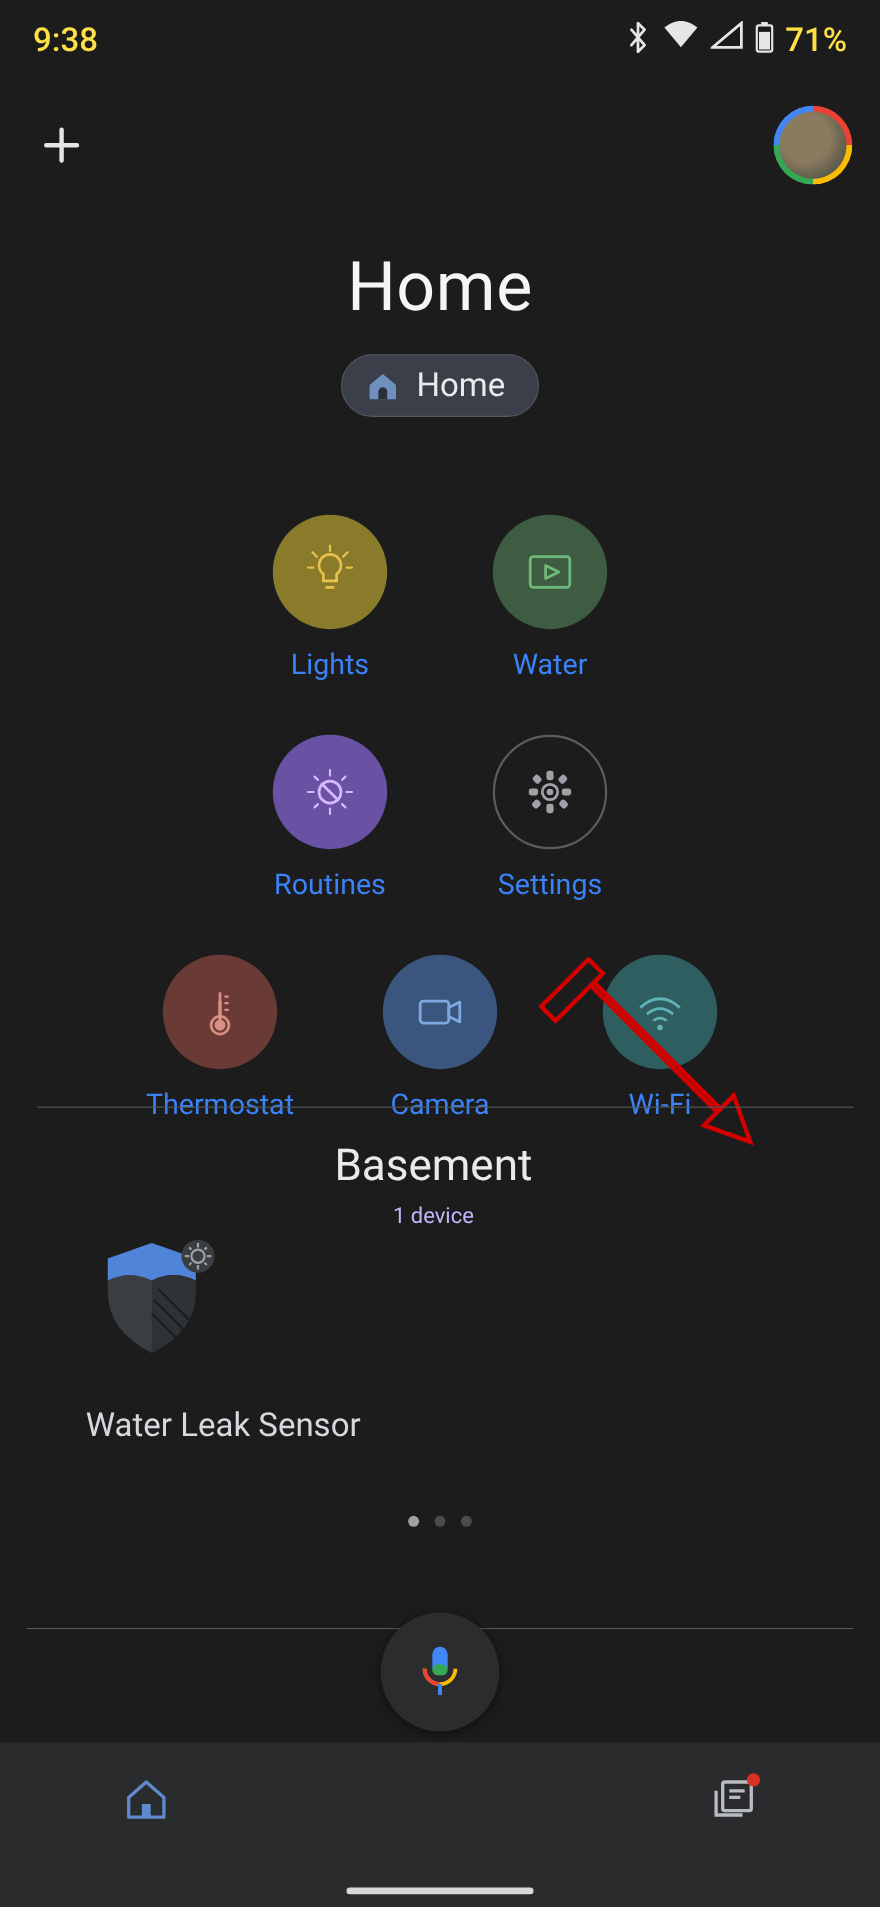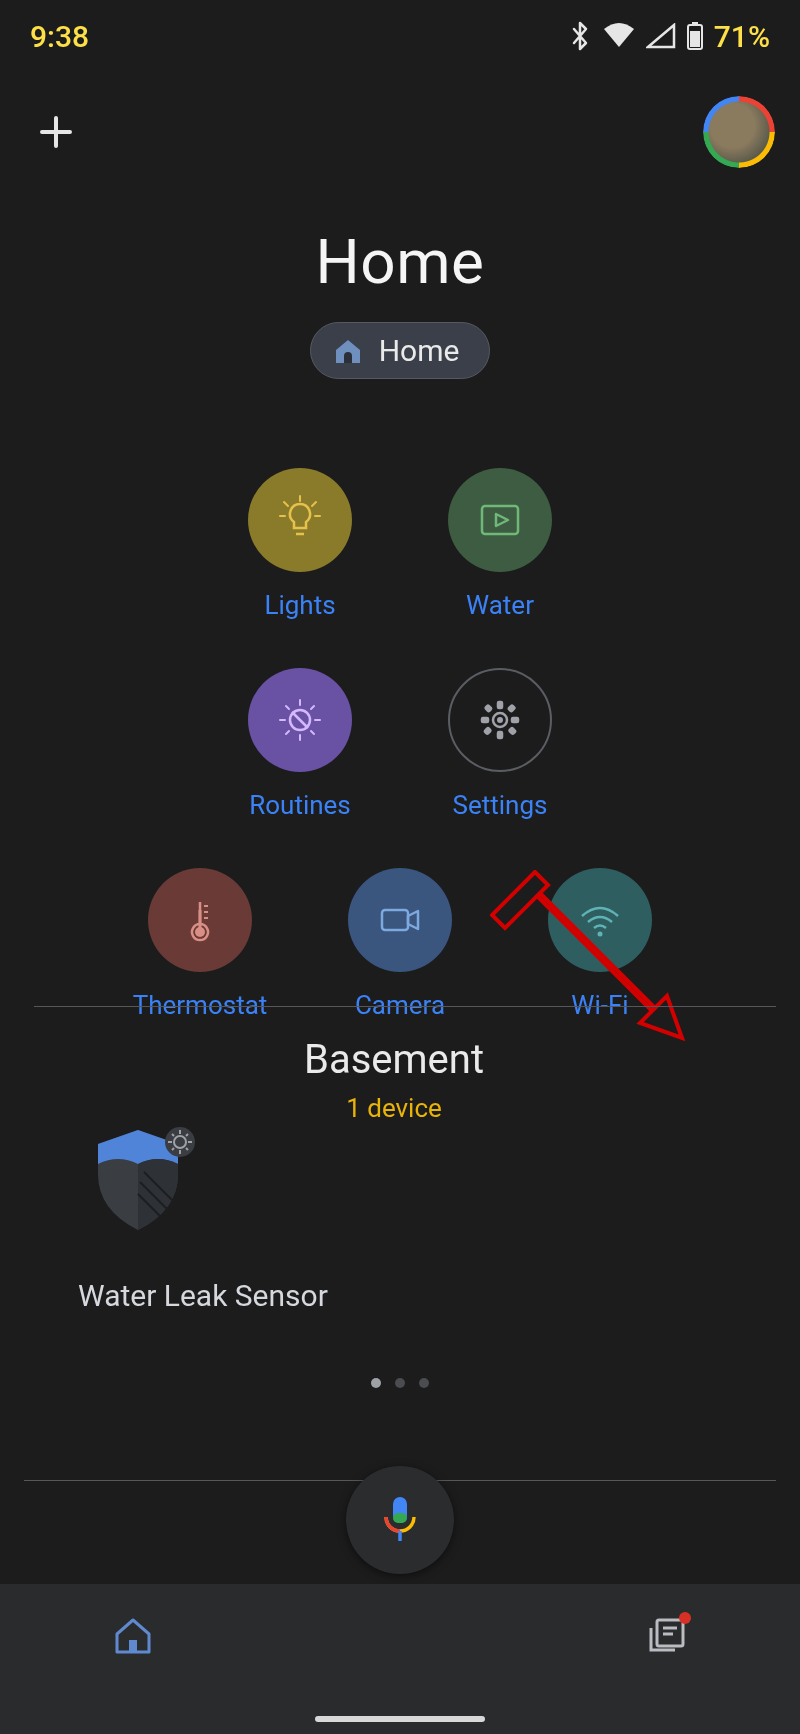--- a/index.html
+++ b/index.html
@@ -1,21 +1,21 @@
 <!DOCTYPE html>
 <html><head>
 <meta charset="utf-8">
 <style>
   * { box-sizing: border-box; margin: 0; padding: 0; }
   html, body { width: 800px; height: 1734px; background: #1c1c1d; font-family: Roboto, "Segoe UI", Arial, sans-serif; color: #e6e6e6; overflow: hidden; }
   body { position: relative; }
 
   
   .statusbar { position: absolute; top: 0; left: 0; right: 0; height: 72px; display: flex; align-items: center; justify-content: space-between; padding: 0 30px; font-size: 30px; font-weight: 500; color: #fde047; }
-  .status-right { display: flex; align-items: center; gap: 10px; }
+  .status-right { display: flex; gap: 10px; }
   .battery-pct { font-size: 30px; }
 
   
   .topbar { position: absolute; top: 92px; left: 0; right: 0; height: 80px; display: flex; align-items: center; justify-content: space-between; padding: 0 28px; }
   .plus-btn { width: 56px; height: 56px; display:flex; align-items:center; justify-content:center; }
   .avatar { width: 66px; height: 66px; border-radius: 50%; background: radial-gradient(circle at 40% 40%, #8a7a5e 0 40%, #5a5a4a 70%); position: relative; }
   .avatar-ring { position:absolute; inset:-3px; border-radius:50%; background: conic-gradient(#ea4335 0 25%, #fbbc05 25% 50%, #34a853 50% 75%, #4285f4 75% 100%); padding:3px; -webkit-mask: radial-gradient(circle, transparent 30px, black 31px); mask: radial-gradient(circle, transparent 30px, black 31px); }
 
   .title { position: absolute; top: 225px; left:0; right:0; text-align:center; font-size: 62px; font-weight: 400; letter-spacing: 0.5px; color:#f5f5f5; }
 
@@ -40,21 +40,21 @@
   .c-none   { background:transparent; }
 
   .arrow-annot { position:absolute; left:490px; top:870px; pointer-events:none; }
 
   .divider { position:absolute; left:34px; height:1px; background:#55575a; }
   .div1 { top:1006px; right:24px; }
   .div2 { top:1480px; right:24px; left:24px; }
 
   .room { position:absolute; top:1036px; left:0; right:12px; text-align:center; }
   .room-title { font-size:40px; color:#eaeaea; font-weight:400; }
-  .room-sub { margin-top:10px; font-size:26px; color:#eab308; }
+  .room-sub { margin-top:10px; font-size:20px; color:#c4b5fd; }
 
   .device { position:absolute; top:1120px; left:78px; width:260px; display:flex; flex-direction:column; align-items:flex-start; }
   .shield { width:120px; height:120px; position:relative; }
   .dev-label { margin-top:38px; font-size:30px; color:#d5d8dc; white-space:nowrap; }
 
   .dots { position:absolute; top:1378px; left:0; right:0; display:flex; justify-content:center; gap:14px; }
   .dot { width:10px; height:10px; border-radius:50%; background:#4a4c50; }
   .dot.active { background:#9ea1a6; }
 
   .partial { position:absolute; top:1496px; left:0; right:0; text-align:center; font-size:42px; color:#e6e6e6; }

